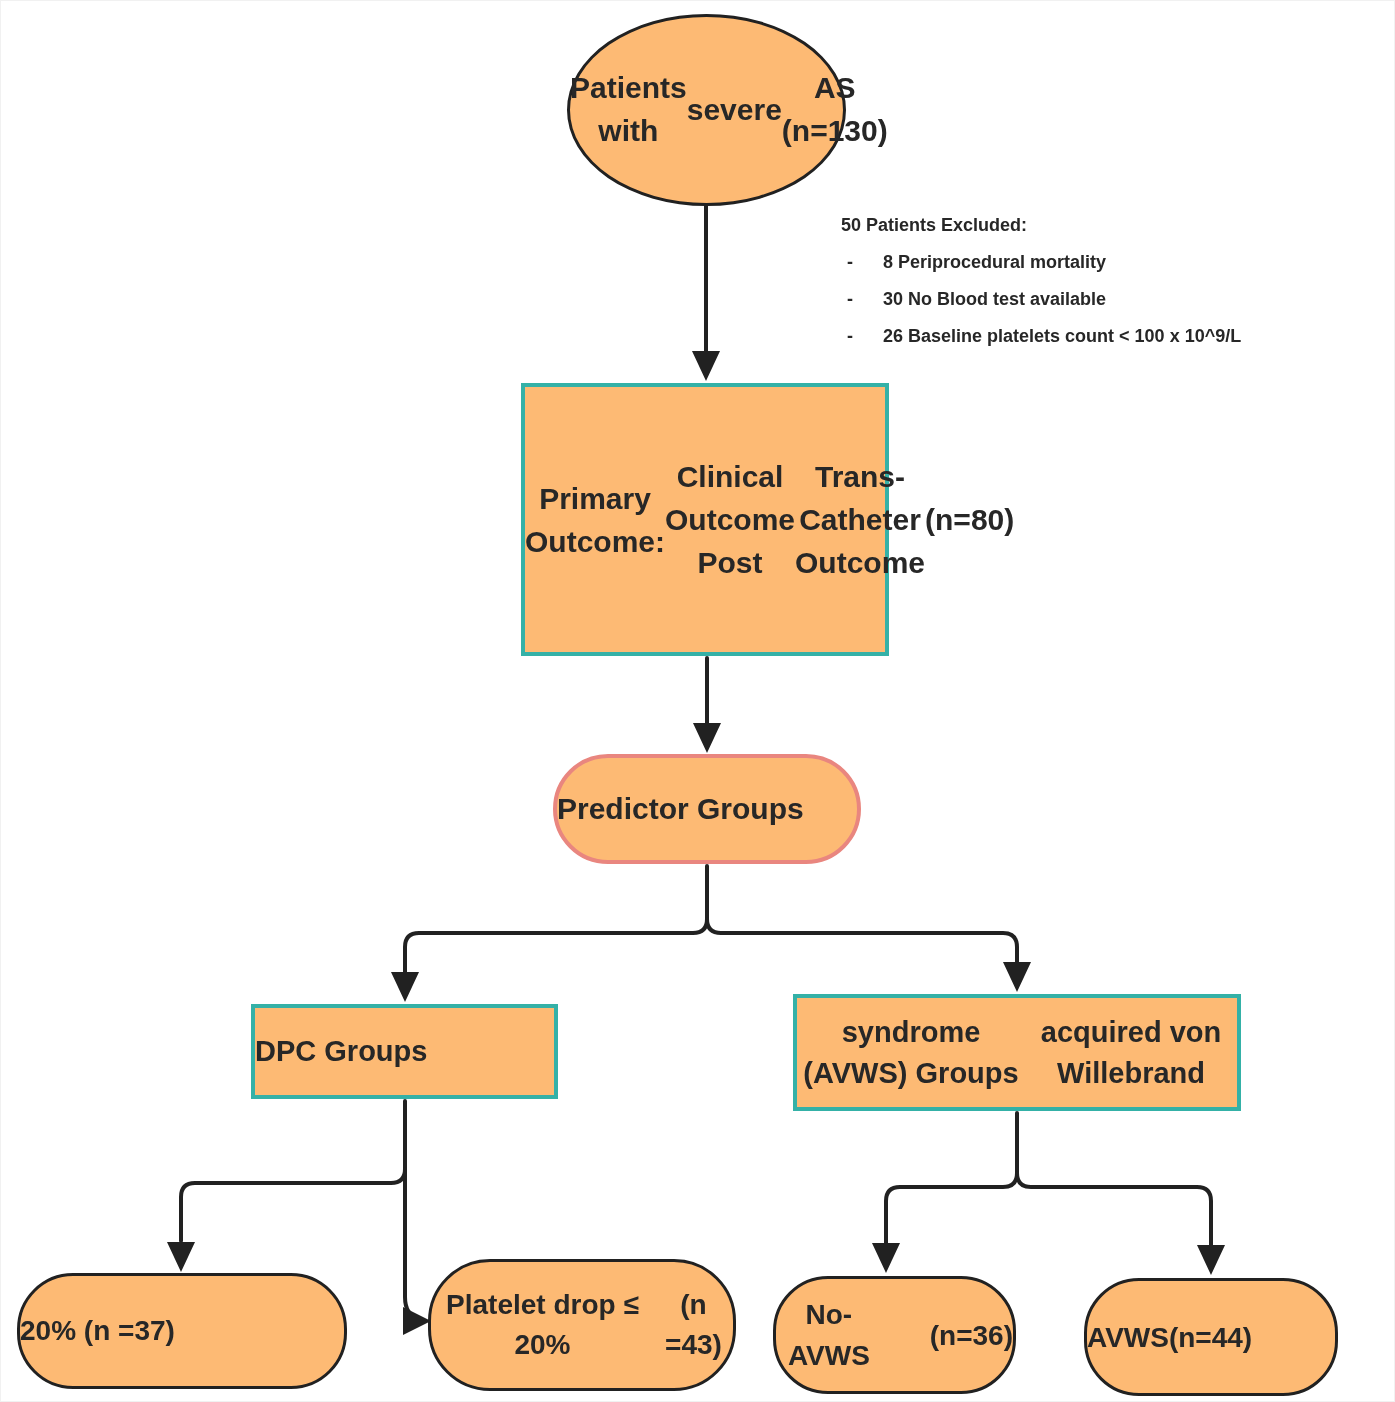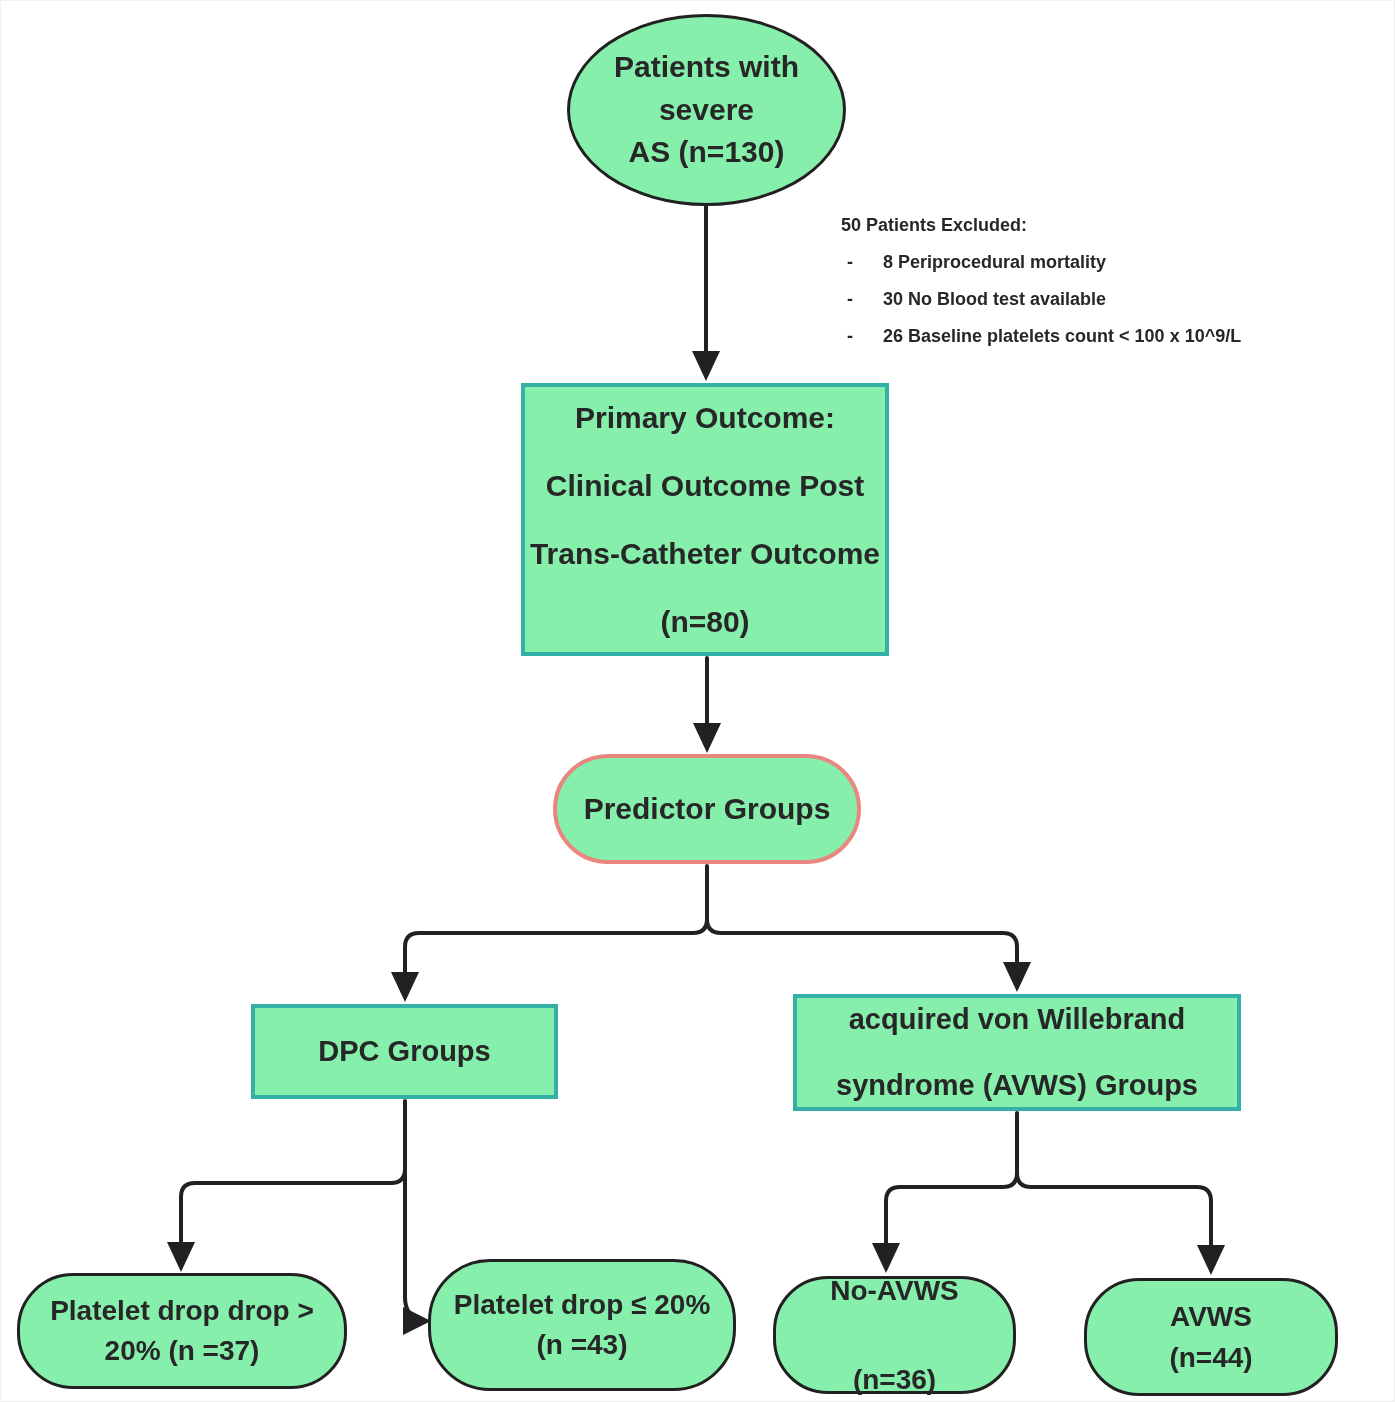--- a/index.html
+++ b/index.html
@@ -10,27 +10,27 @@
     box-sizing:border-box;
     border:1px solid #f1f1f1;
     font-family:"Liberation Sans","DejaVu Sans",sans-serif;
     color:var(--text,#272727);
     overflow:hidden;
   }
   .connectors{position:absolute;left:0;top:0;width:1395px;height:1402px;}
   .connectors path{fill:none;stroke:var(--line,#212121);stroke-width:4;stroke-linecap:round;}
   .connectors polygon{fill:var(--line,#212121);stroke:none;}
   .node{
-    position:absolute;background:#86efac;
-    display:flex;flex-direction:column;align-items:center;justify-content:center;
+    position:absolute;background:#fdba74;
+    display:flex;flex-direction:row;align-items:center;justify-content:flex-start;
     text-align:center;font-weight:600;line-height:1.42;box-sizing:border-box;
   }
   .oval{border:3px solid var(--line,#212121);border-radius:50%;}
   .stadium{border:3px solid var(--line,#212121);}
-  .teal-box{border:4px solid var(--teal,#34b1a7);gap:25px;}
+  .teal-box{border:4px solid var(--teal,#34b1a7);}
   .pill{border:4px solid var(--salmon,#e9867f);border-radius:60px;}
   .t30{font-size:30px;}
   .t29{font-size:29px;}
   .t28{font-size:28px;}
   .excluded{
     position:absolute;left:840px;top:206px;width:555px;
     font-size:18px;font-weight:600;line-height:37px;text-align:left;
   }
   .ex-row{display:flex;}
   .ex-bullet{width:22px;flex:none;padding-left:6px;}
@@ -112,26 +112,25 @@
 
   <div class="node pill t30" style="left:552px;top:753px;width:308px;height:110px;">
     <div>Predictor Groups</div>
   </div>
 
   <div class="node teal-box t29" style="left:250px;top:1003px;width:307px;height:95px;">
     <div>DPC Groups</div>
   </div>
 
   <div class="node teal-box t29" style="left:792px;top:993px;width:448px;height:117px;line-height:41px;">
+    <div>syndrome (AVWS) Groups</div>
     <div>acquired von Willebrand</div>
-    <div>syndrome (AVWS) Groups</div>
   </div>
 
   <div class="node stadium t28" style="left:16px;top:1272px;width:330px;height:116px;border-radius:56px;line-height:40px;">
-    <div>Platelet drop drop &gt;</div>
     <div>20% (n =37)</div>
   </div>
 
   <div class="node stadium t28" style="left:427px;top:1258px;width:308px;height:132px;border-radius:62px;line-height:40px;">
     <div>Platelet drop ≤ 20%</div>
     <div>(n =43)</div>
   </div>
 
   <div class="node stadium t28" style="left:772px;top:1275px;width:243px;height:118px;border-radius:55px;line-height:41px;gap:48px;">
     <div>No-AVWS</div>

